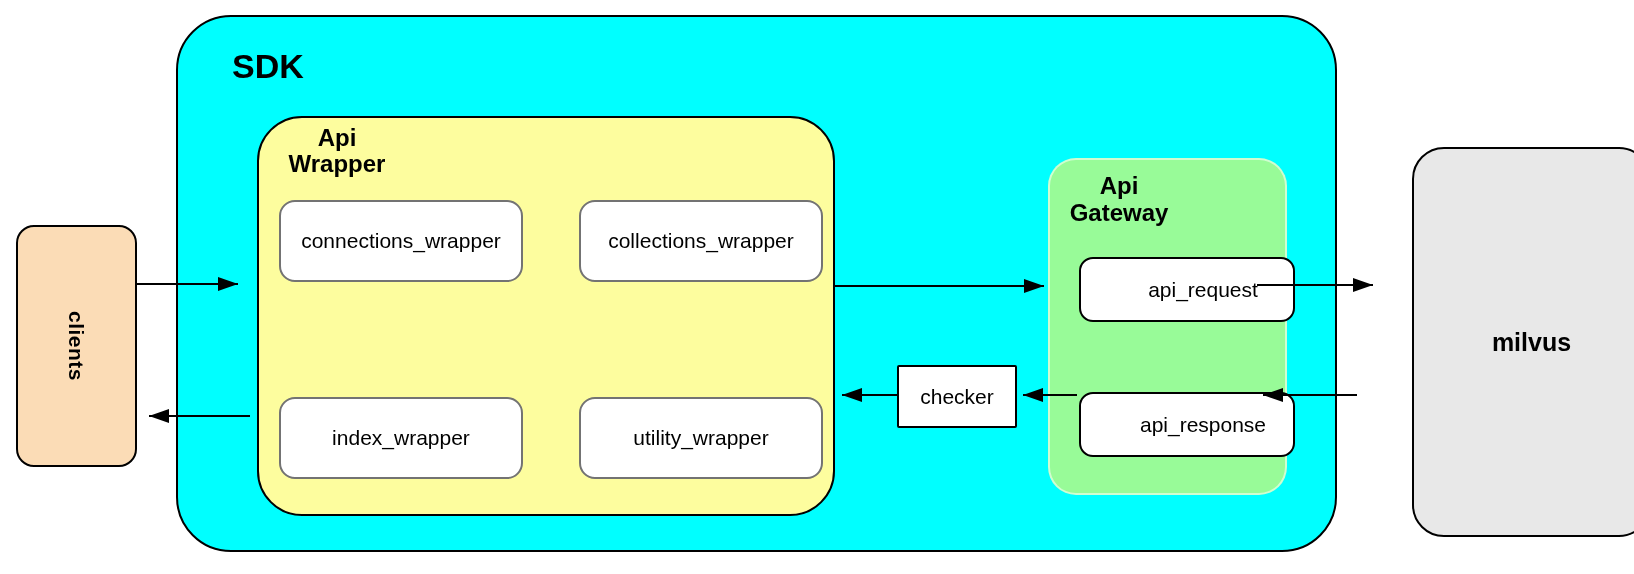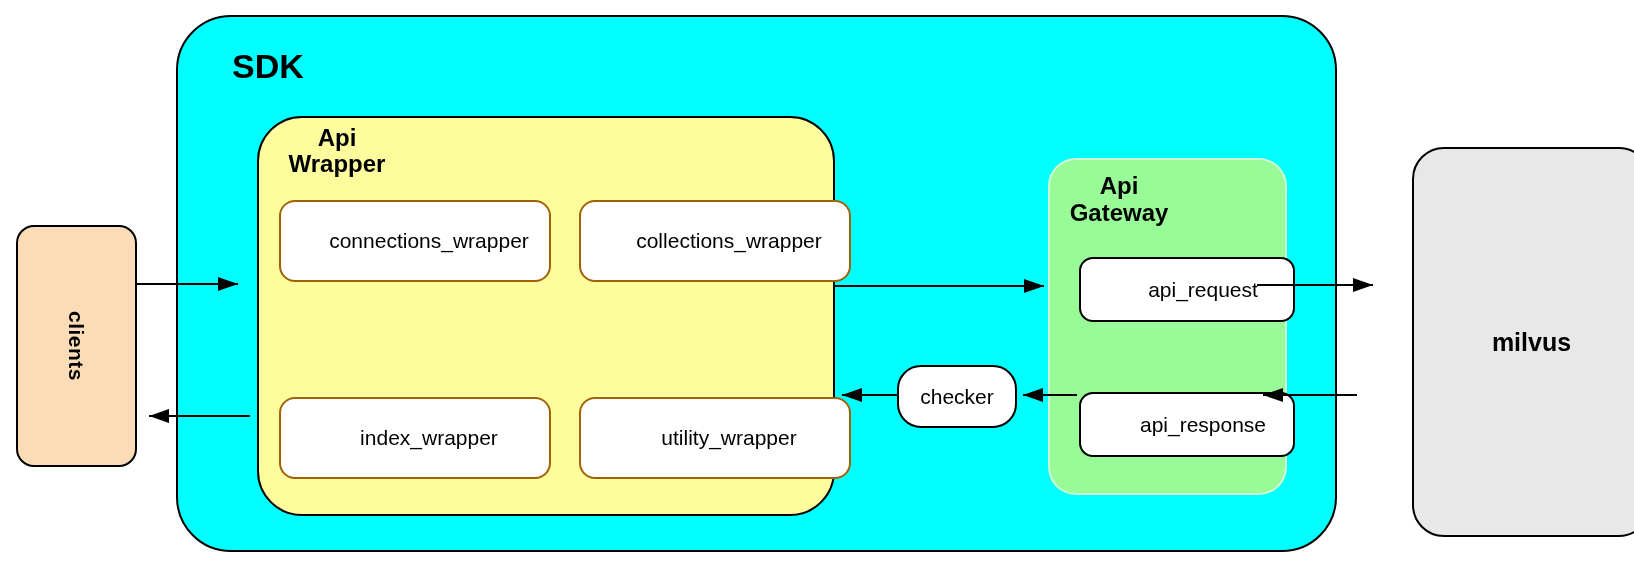--- a/index.html
+++ b/index.html
@@ -41,34 +41,34 @@
     background: #fdfd9e; border: 2px solid #000; border-radius: 45px;
   }
   .api-wrapper-label {
     position: absolute; left: 12px; top: 7px; width: 132px;
     text-align: center; font-weight: bold; font-size: 24px; line-height: 26px;
   }
 
   
   .wbox {
     position: absolute; width: 240px; height: 78px;
-    background: #ffffff; border: 2px solid #a16207; border-radius: 16px;
+    background: #ffffff; border: 2px solid #737373; border-radius: 16px;
     display: flex; align-items: center; justify-content: center;
-    font-size: 21px; text-align: center; padding-left: 28px;
+    font-size: 21px; text-align: center;
   }
   .col1 { left: 20px; }
   .col2 { left: 320px; }
   .row1 { top: 82px; }
   .row2 { top: 180px; }
   .row3 { top: 279px; justify-content: center; }
 
   
   .checker {
     left: 897px; top: 365px; width: 120px; height: 63px;
-    background: #ffffff; border: 2px solid #000; border-radius: 24px;
+    background: #ffffff; border: 2px solid #000; border-radius: 2px;
     display: flex; align-items: center; justify-content: center;
     font-size: 21px;
   }
 
   
   .api-gateway {
     left: 1048px; top: 158px; width: 239px; height: 337px;
     background: #98fb98; border: 2px solid rgba(255,255,255,0.55); border-radius: 28px;
   }
   .api-gateway-label {

